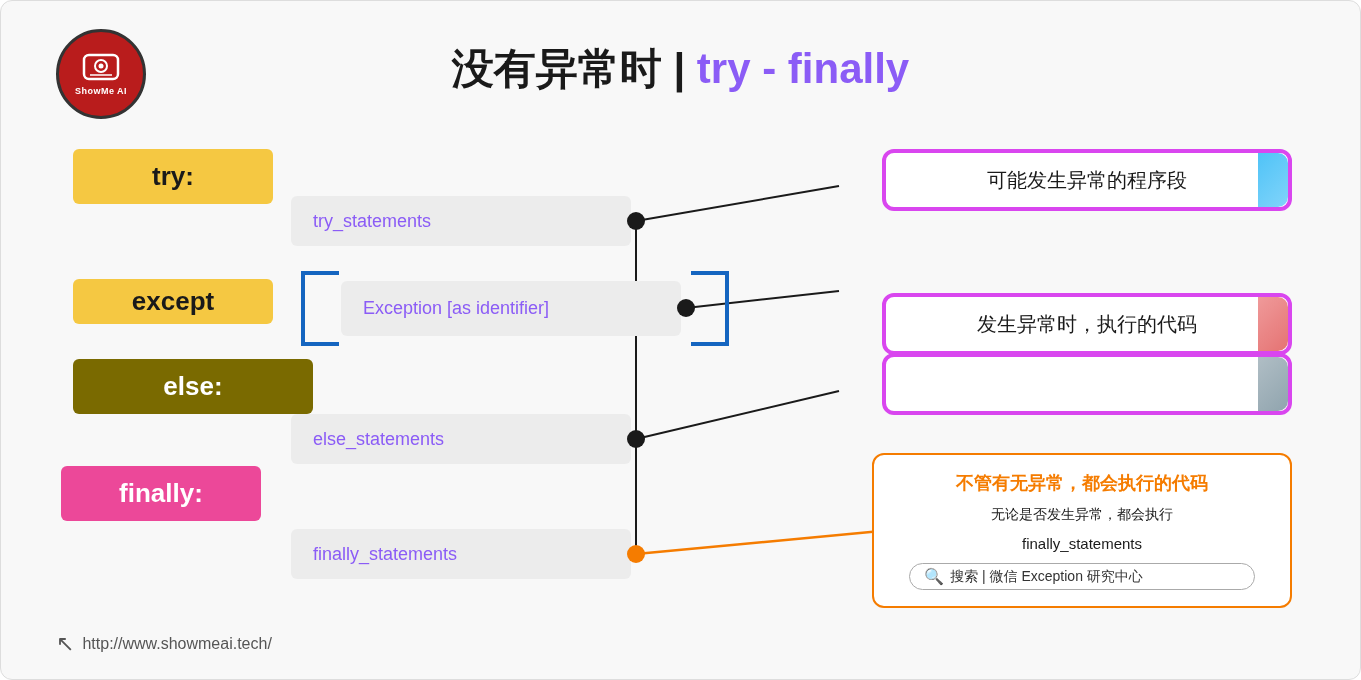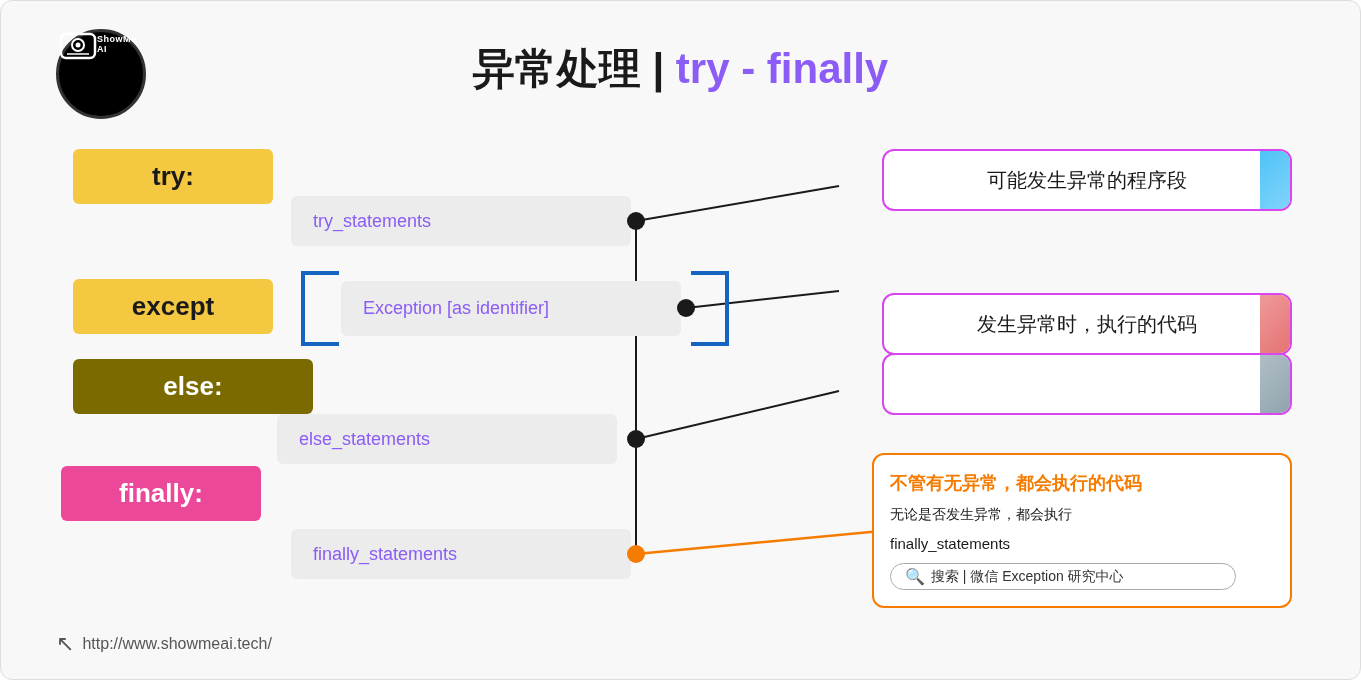--- a/index.html
+++ b/index.html
@@ -21,24 +21,25 @@
       overflow: hidden;
     }
 
     
     .logo {
       position: absolute;
       top: 28px;
       left: 55px;
       width: 90px;
       height: 90px;
-      background: #000000;
+      background: #b91c1c;
       border-radius: 50%;
       display: flex;
-      align-items: flex-start;
+      flex-direction: column;
+      align-items: center;
       justify-content: center;
       border: 3px solid #333;
     }
     .logo-icon {
       color: #fff;
       font-size: 20px;
       line-height: 1;
     }
     .logo-text {
       color: #fff;
@@ -84,21 +85,21 @@
       font-size: 26px;
       font-weight: bold;
       color: #1a1a1a;
     }
     .kw-except {
       background: #f5c842;
       color: #1a1a1a;
       left: 72px;
       top: 278px;
       width: 200px;
-      height: 55px;
+      height: 45px;
       font-size: 26px;
       font-weight: bold;
       align-items: center;
     }
     .kw-else {
       background: #7a6a00;
       color: #fff;
       left: 72px;
       top: 358px;
       width: 240px;
@@ -134,21 +135,21 @@
       width: 340px;
       height: 50px;
     }
     .stmt-except {
       left: 340px;
       top: 280px;
       width: 340px;
       height: 55px;
     }
     .stmt-else {
-      left: 276px;
+      left: 290px;
       top: 413px;
       width: 340px;
       height: 50px;
     }
     .stmt-finally {
       left: 290px;
       top: 528px;
       width: 340px;
       height: 50px;
     }
@@ -184,21 +185,21 @@
       background: #1a1a1a;
     }
     .dot-orange {
       background: #f57c00;
     }
 
     
     .desc-box {
       position: absolute;
       background: #fff;
-      border: 2px solid #d946ef;
+      border: 4px solid #d946ef;
       border-radius: 12px;
       display: flex;
       align-items: center;
       justify-content: center;
       font-size: 19px;
       color: #1a1a1a;
       padding: 0 20px;
     }
 
     
@@ -206,21 +207,21 @@
       position: absolute;
       background: #fff;
       border: 2.5px solid #f57c00;
       border-radius: 12px;
       right: 68px;
       top: 452px;
       width: 420px;
       height: 155px;
       display: flex;
       flex-direction: column;
-      align-items: flex-start;
+      align-items: center;
       justify-content: space-around;
       padding: 10px 16px;
     }
     .finally-box-title {
       font-size: 18px;
       font-weight: bold;
       color: #f57c00;
     }
     .finally-box-desc {
       font-size: 14px;
@@ -290,21 +291,21 @@
         <circle cx="19" cy="13" r="6" fill="none" stroke="#fff" stroke-width="2"></circle>
         <circle cx="19" cy="13" r="2.5" fill="#fff"></circle>
         <line x1="8" y1="22" x2="30" y2="22" stroke="#fff" stroke-width="1.5"></line>
       </svg>
     </div>
     <div class="logo-text">ShowMe
 AI</div>
   </div>
 
   <div class="title">
-    <span>异常处理 | </span><span class="title-orange">try - finally</span>
+    <span>没有异常时 | </span><span class="title-orange">try - finally</span>
   </div>
 
   <svg class="svg-lines">
 
     <line x1="635" y1="220" x2="838" y2="185" stroke="#1a1a1a" stroke-width="2"></line>
 
     <line x1="685" y1="307" x2="838" y2="290" stroke="#1a1a1a" stroke-width="2"></line>
 
     <line x1="635" y1="438" x2="838" y2="390" stroke="#1a1a1a" stroke-width="2"></line>
 

